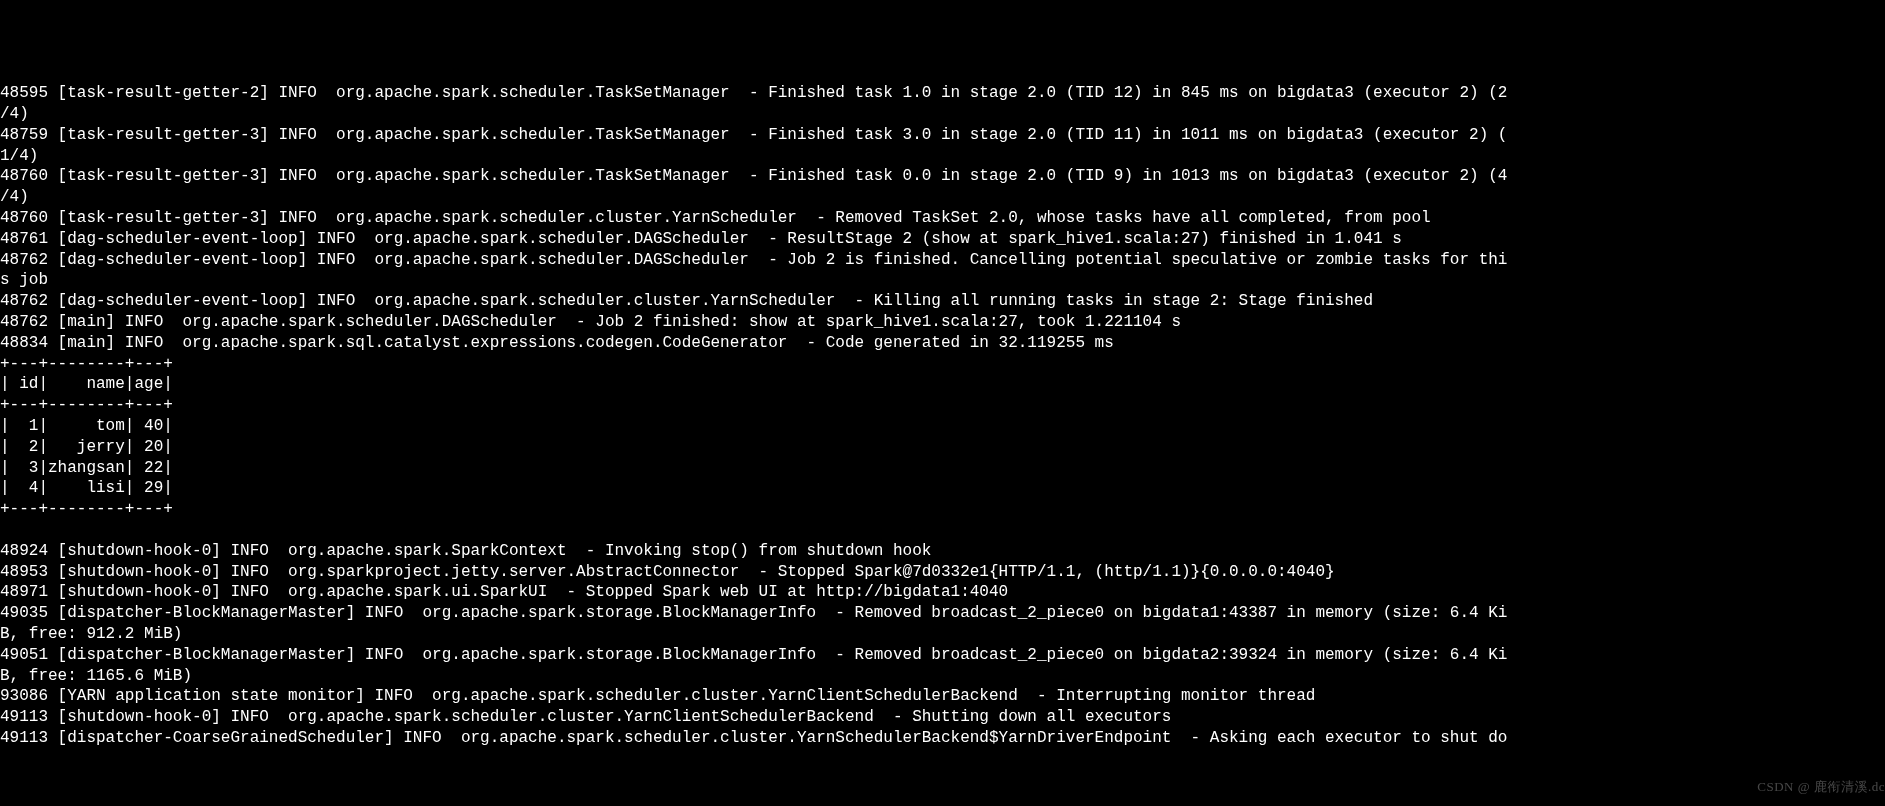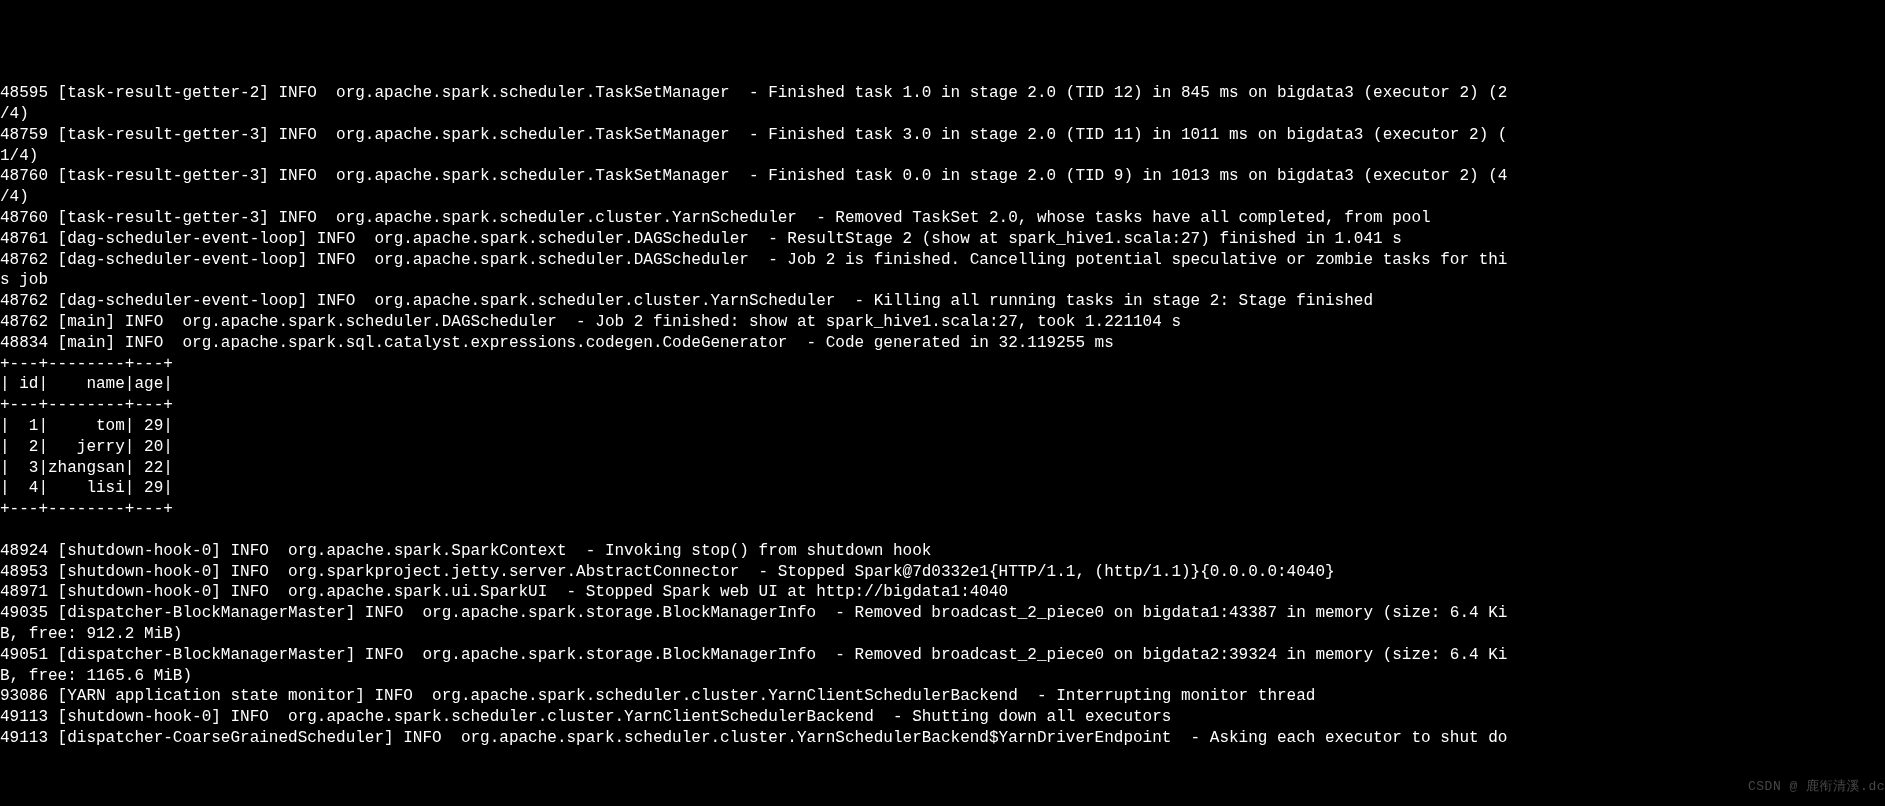--- a/index.html
+++ b/index.html
@@ -18,21 +18,21 @@
   }
   .terminal {
     padding: 0;
     margin: 0;
   }
   .watermark {
     position: absolute;
     right: 0;
     bottom: 8px;
     color: rgba(200,200,200,0.35);
-    font-family: Liberation Mono, monospace;
+    font-family: Liberation Serif, serif;
     font-size: 13px;
     letter-spacing: 0.5px;
     margin-left: 25px;
   }
 </style>
 </head>
 <body>
 
 
 
@@ -45,21 +45,21 @@
 <span>48760 [task-result-getter-3] INFO  org.apache.spark.scheduler.cluster.YarnScheduler  - Removed TaskSet 2.0, whose tasks have all completed, from pool</span>
 <span>48761 [dag-scheduler-event-loop] INFO  org.apache.spark.scheduler.DAGScheduler  - ResultStage 2 (show at spark_hive1.scala:27) finished in 1.041 s</span>
 <span>48762 [dag-scheduler-event-loop] INFO  org.apache.spark.scheduler.DAGScheduler  - Job 2 is finished. Cancelling potential speculative or zombie tasks for thi</span>
 <span>s job</span>
 <span>48762 [dag-scheduler-event-loop] INFO  org.apache.spark.scheduler.cluster.YarnScheduler  - Killing all running tasks in stage 2: Stage finished</span>
 <span>48762 [main] INFO  org.apache.spark.scheduler.DAGScheduler  - Job 2 finished: show at spark_hive1.scala:27, took 1.221104 s</span>
 <span>48834 [main] INFO  org.apache.spark.sql.catalyst.expressions.codegen.CodeGenerator  - Code generated in 32.119255 ms</span>
 <span>+---+--------+---+</span>
 <span>| id|    name|age|</span>
 <span>+---+--------+---+</span>
-<span>|  1|     tom| 29|</span>
+<span>|  1|     tom| 40|</span>
 <span>|  2|   jerry| 20|</span>
 <span>|  3|zhangsan| 22|</span>
 <span>|  4|    lisi| 29|</span>
 <span>+---+--------+---+</span>
 <span></span>
 <span>48924 [shutdown-hook-0] INFO  org.apache.spark.SparkContext  - Invoking stop() from shutdown hook</span>
 <span>48953 [shutdown-hook-0] INFO  org.sparkproject.jetty.server.AbstractConnector  - Stopped Spark@7d0332e1{HTTP/1.1, (http/1.1)}{0.0.0.0:4040}</span>
 <span>48971 [shutdown-hook-0] INFO  org.apache.spark.ui.SparkUI  - Stopped Spark web UI at http://bigdata1:4040</span>
 <span>49035 [dispatcher-BlockManagerMaster] INFO  org.apache.spark.storage.BlockManagerInfo  - Removed broadcast_2_piece0 on bigdata1:43387 in memory (size: 6.4 Ki</span>
 <span>B, free: 912.2 MiB)</span>

